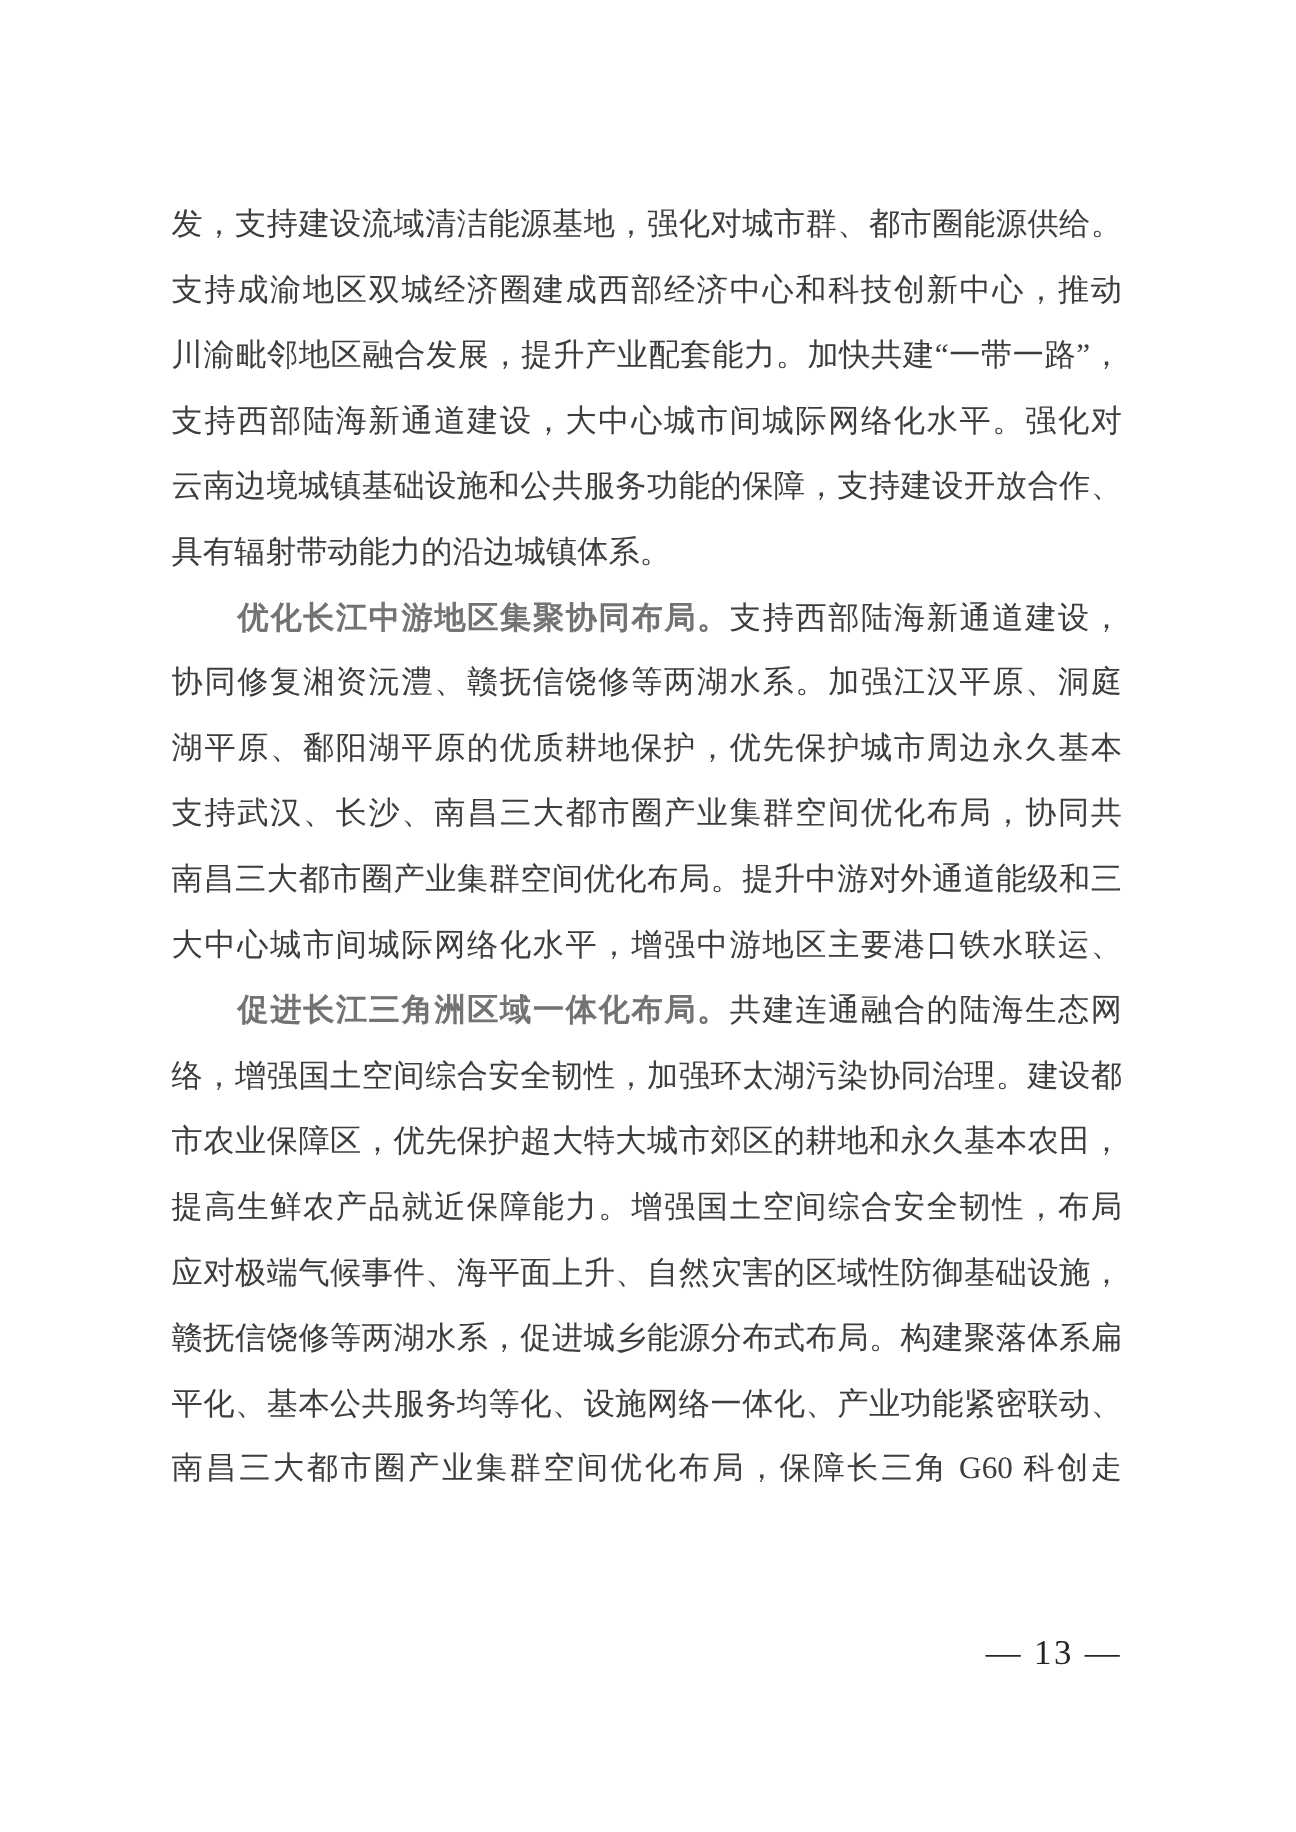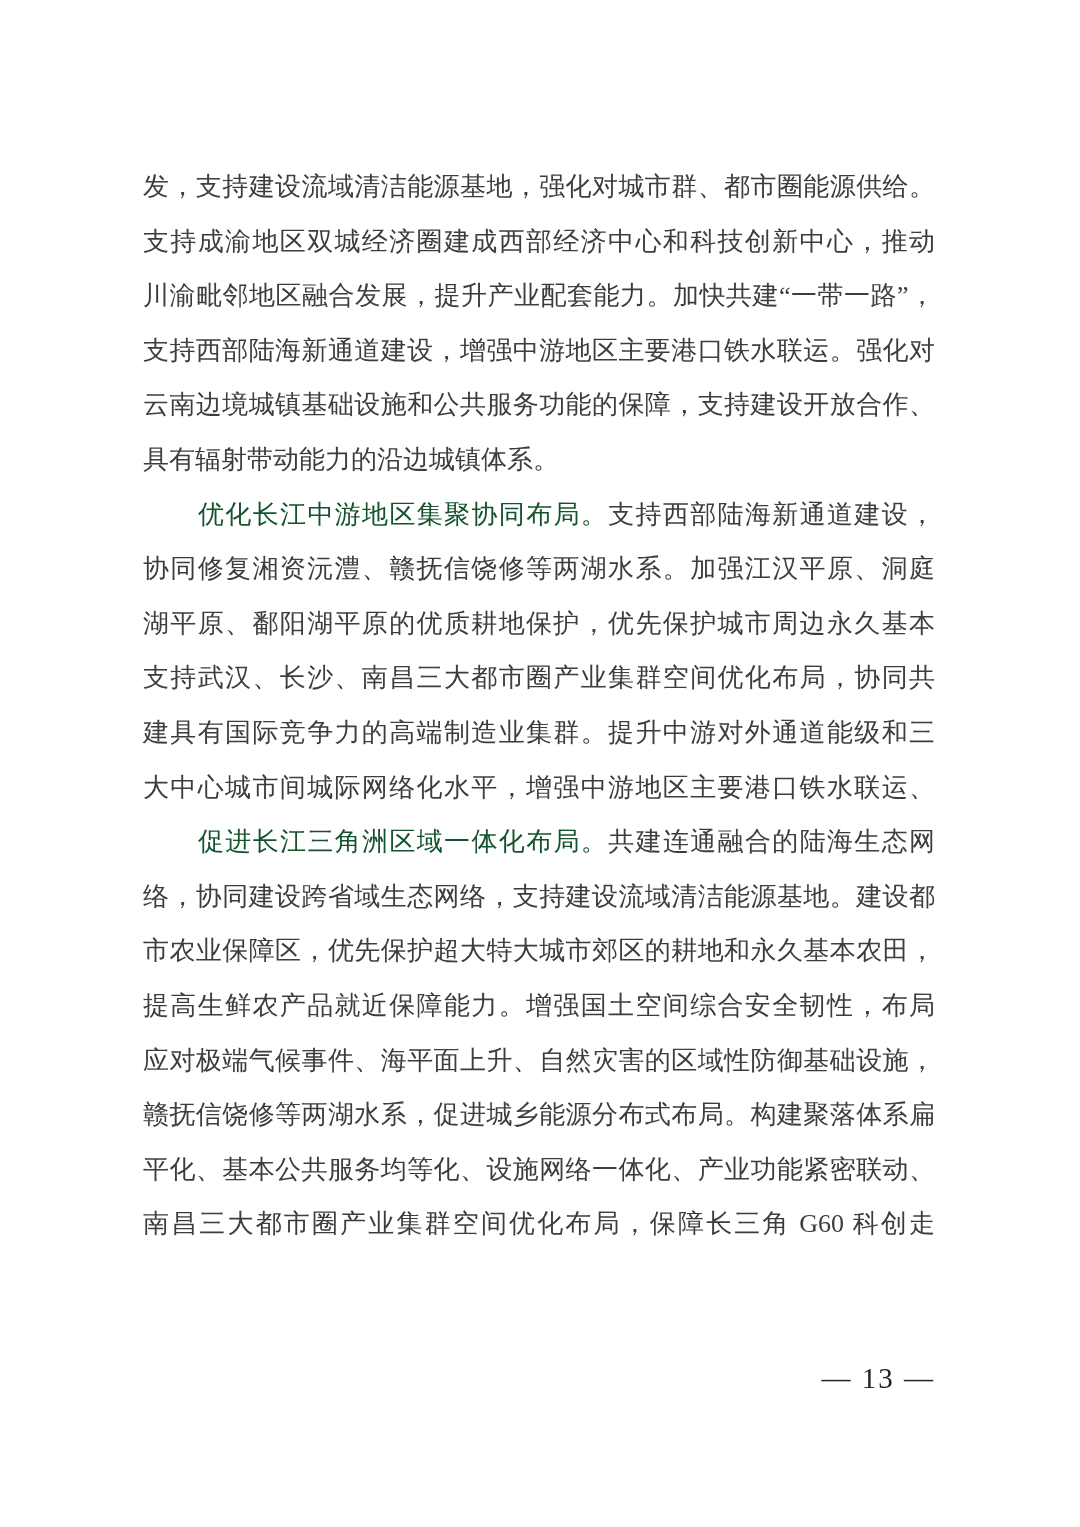--- a/index.html
+++ b/index.html
@@ -32,53 +32,53 @@
   .line.j {
     white-space: normal;
     text-align: justify;
     text-align-last: justify;
     text-justify: inter-character;
   }
   .line.ind {
     padding-left: 55px;
   }
   .line .b {
-    font-weight: 400;
-    color: #14532d;
+    font-weight: 700;
+    color: #737373;
   }
   .page-number {
     position: absolute;
     right: 145px;
     top: 1360px;
     font-size: 29px;
     line-height: 36px;
     color: #242424;
     letter-spacing: 2px;
     text-align: center;
   }
 </style>
 </head>
 <body>
 
 <div class="page">
   <div class="content">
       <div class="line j"><span>发，支持建设流域清洁能源基地，强化对城市群、都市圈能源供给。</span></div>
       <div class="line j"><span>支持成渝地区双城经济圈建成西部经济中心和科技创新中心，推动</span></div>
       <div class="line j"><span>川渝毗邻地区融合发展，提升产业配套能力。加快共建“一带一路”，</span></div>
-      <div class="line j"><span>支持西部陆海新通道建设，增强中游地区主要港口铁水联运。强化对</span></div>
+      <div class="line j"><span>支持西部陆海新通道建设，大中心城市间城际网络化水平。强化对</span></div>
       <div class="line j"><span>云南边境城镇基础设施和公共服务功能的保障，支持建设开放合作、</span></div>
       <div class="line"><span>具有辐射带动能力的沿边城镇体系。</span></div>
       <div class="line j ind"><span class="b">优化长江中游地区集聚协同布局。</span><span>支持西部陆海新通道建设，</span></div>
       <div class="line j"><span>协同修复湘资沅澧、赣抚信饶修等两湖水系。加强江汉平原、洞庭</span></div>
       <div class="line j"><span>湖平原、鄱阳湖平原的优质耕地保护，优先保护城市周边永久基本</span></div>
       <div class="line j"><span>支持武汉、长沙、南昌三大都市圈产业集群空间优化布局，协同共</span></div>
-      <div class="line j"><span>建具有国际竞争力的高端制造业集群。提升中游对外通道能级和三</span></div>
+      <div class="line j"><span>南昌三大都市圈产业集群空间优化布局。提升中游对外通道能级和三</span></div>
       <div class="line j"><span>大中心城市间城际网络化水平，增强中游地区主要港口铁水联运、</span></div>
       <div class="line j ind"><span class="b">促进长江三角洲区域一体化布局。</span><span>共建连通融合的陆海生态网</span></div>
-      <div class="line j"><span>络，协同建设跨省域生态网络，支持建设流域清洁能源基地。建设都</span></div>
+      <div class="line j"><span>络，增强国土空间综合安全韧性，加强环太湖污染协同治理。建设都</span></div>
       <div class="line j"><span>市农业保障区，优先保护超大特大城市郊区的耕地和永久基本农田，</span></div>
       <div class="line j"><span>提高生鲜农产品就近保障能力。增强国土空间综合安全韧性，布局</span></div>
       <div class="line j"><span>应对极端气候事件、海平面上升、自然灾害的区域性防御基础设施，</span></div>
       <div class="line j"><span>赣抚信饶修等两湖水系，促进城乡能源分布式布局。构建聚落体系扁</span></div>
       <div class="line j"><span>平化、基本公共服务均等化、设施网络一体化、产业功能紧密联动、</span></div>
       <div class="line j"><span>南昌三大都市圈产业集群空间优化布局，保障长三角 G60 科创走</span></div>
     </div>
   <div class="page-number">— 13 —</div>
 </div>
 

